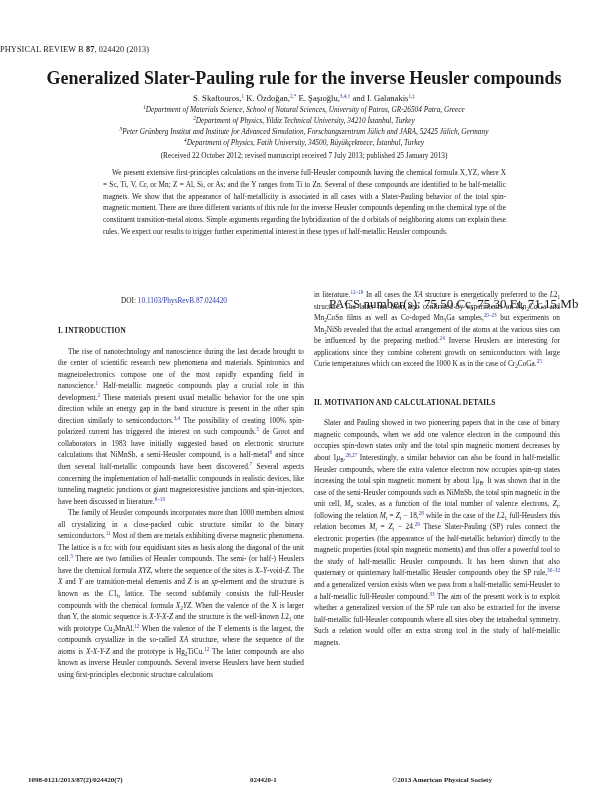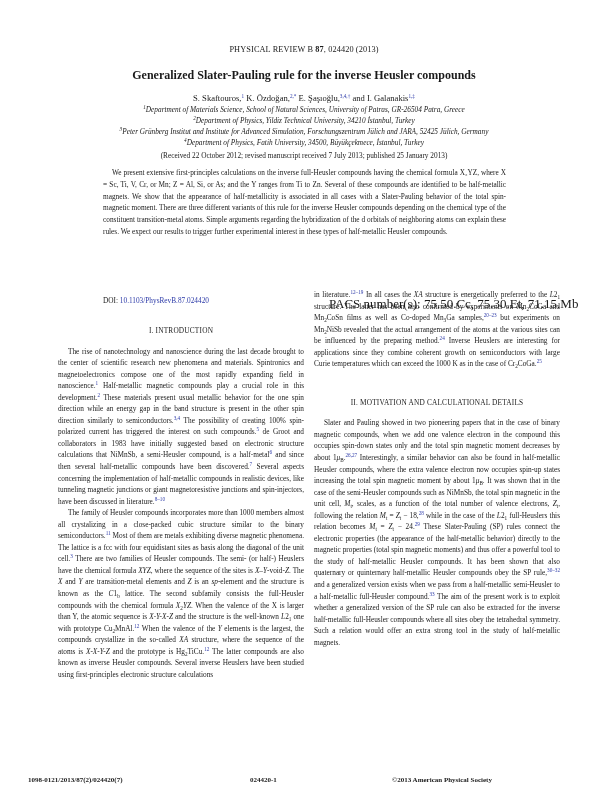--- a/index.html
+++ b/index.html
@@ -1,34 +1,34 @@
 <!DOCTYPE html>
 <html><head>
 <meta charset="utf-8">
 <style>
   html, body { margin: 0; padding: 0; background: #ffffff; }
   body { width: 608px; height: 810px; position: relative; overflow: hidden;
          font-family: "Liberation Serif", "DejaVu Serif", serif; color: #1a1a1a; }
   .abs { position: absolute; }
-  .journal { top: 45px; left: 0; width: 608px; text-align: center; font-size: 8.3px; letter-spacing: 0.1px; }
+  .journal { top: 45px; left: 0; width: 608px; text-align: left; font-size: 8.3px; letter-spacing: 0.1px; }
   .journal b { font-weight: bold; }
-  .title { top: 68px; left: 0; width: 608px; text-align: center; font-size: 12px; font-weight: bold; }
+  .title { top: 68px; left: 0; width: 608px; text-align: center; font-size: 18px; font-weight: bold; }
   .authors { top: 93px; left: 0; width: 608px; text-align: center; font-size: 8.6px; }
   .aff { left: 0; width: 608px; text-align: center; font-size: 7.3px; font-style: italic; line-height: 10.6px; }
   .received { top: 151px; left: 0; width: 608px; text-align: center; font-size: 7.3px; }
   sup { font-size: 5.2px; vertical-align: 3px; line-height: 0; }
   sup.link, .link { color: #2c3aa8; }
   .abstract { top: 167px; left: 103px; width: 403px; font-size: 7.3px; line-height: 11.8px; text-align: justify; text-indent: 9px; }
-  .doi { top: 296px; left: 103px; font-size: 7.3px; }
+  .doi { top: 296px; left: 121px; font-size: 7.3px; }
   .pacs { top: 296px; left: 329px; font-size: 13px; }
   .col { font-size: 7.3px; line-height: 11.55px; text-align: justify; width: 246px; }
   .col p { margin: 0; text-indent: 10px; }
   .colL { left: 58px; top: 325px; }
   .colR { left: 314px; top: 289px; }
-  .heading { font-weight: normal; font-size: 7.3px; text-align: center; width: 246px; letter-spacing: 0.2px; }
+  .heading { font-weight: bold; font-size: 7.3px; width: 246px; letter-spacing: 0.2px; }
   .footer { top: 776px; font-size: 7px; font-weight: bold; }
   i { font-style: italic; }
 </style>
 </head>
 <body>
 
 <div class="abs journal"><span>PHYSICAL REVIEW B </span><b>87</b><span>, 024420 (2013)</span></div>
 
 <div class="abs title">Generalized Slater-Pauling rule for the inverse Heusler compounds</div>
 

